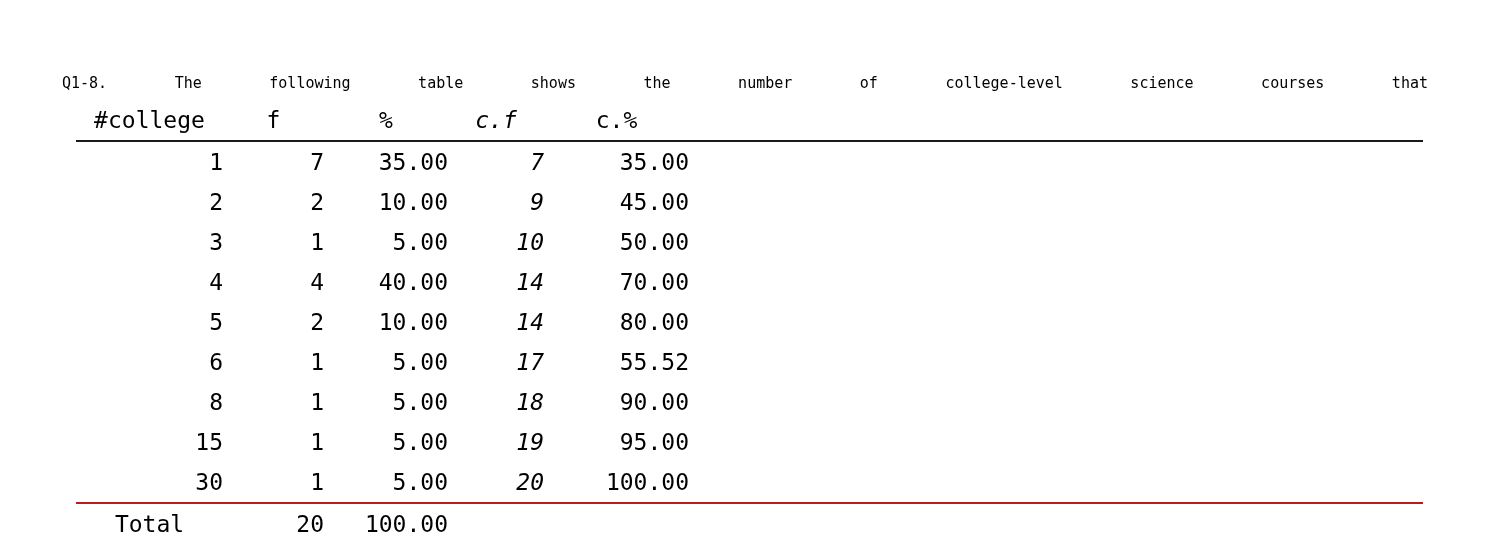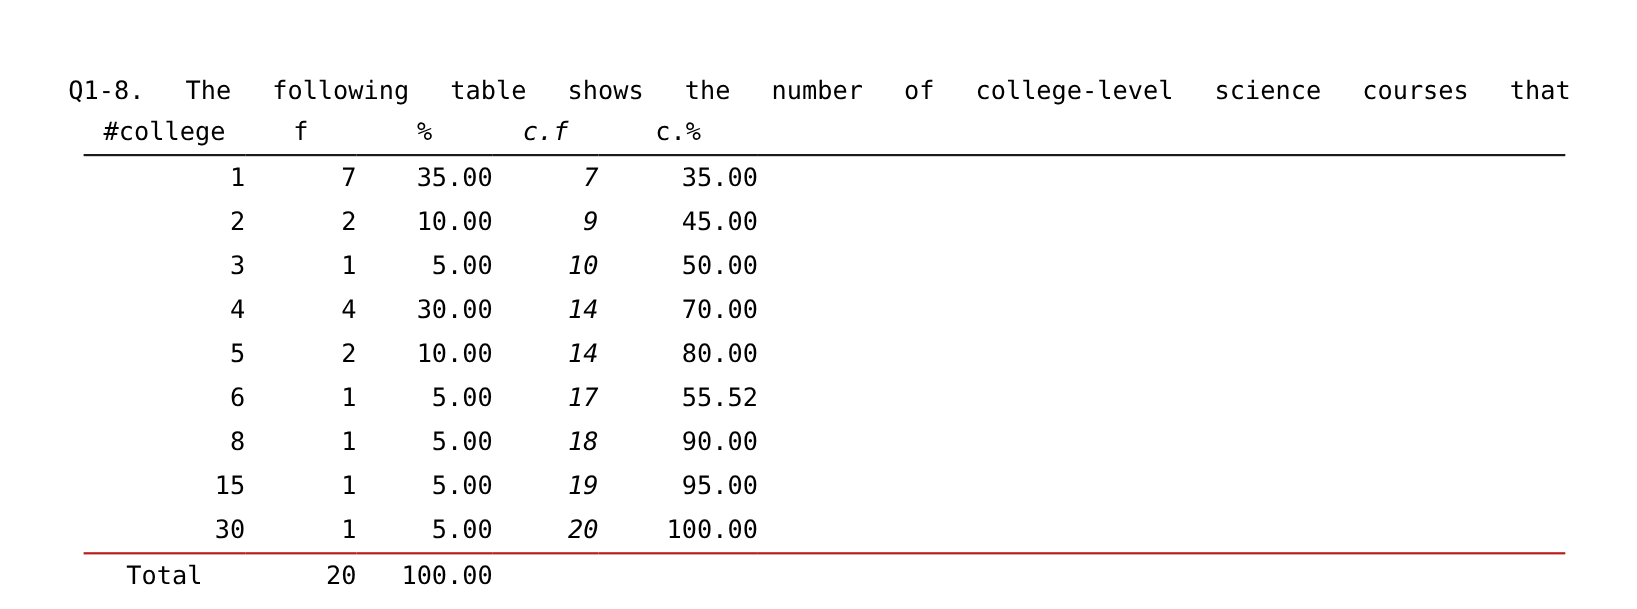--- a/index.html
+++ b/index.html
@@ -20,21 +20,21 @@
     height: 554px;
     overflow: hidden;
   }
 
   
   .prompt {
     position: absolute;
     left: 62px;
     top: 6px;
     width: 1366px;
-    font-size: 23px;
+    font-size: 15px;
     line-height: 31px;
     letter-spacing: 0px;
     white-space: pre-wrap;
   }
   .prompt .line-justified {
     display: block;
     text-align: justify;
     text-align-last: justify;
     white-space: pre;
   }
@@ -152,21 +152,21 @@
           <td class="col-courses">3</td>
           <td class="col-f">1</td>
           <td class="col-pct">5.00</td>
           <td class="col-cf">10</td>
           <td class="col-cpct">50.00</td>
           <td class="col-pad"></td>
         </tr>
         <tr>
           <td class="col-courses">4</td>
           <td class="col-f">4</td>
-          <td class="col-pct">30.00</td>
+          <td class="col-pct">40.00</td>
           <td class="col-cf">14</td>
           <td class="col-cpct">70.00</td>
           <td class="col-pad"></td>
         </tr>
         <tr>
           <td class="col-courses">5</td>
           <td class="col-f">2</td>
           <td class="col-pct">10.00</td>
           <td class="col-cf">14</td>
           <td class="col-cpct">80.00</td>

